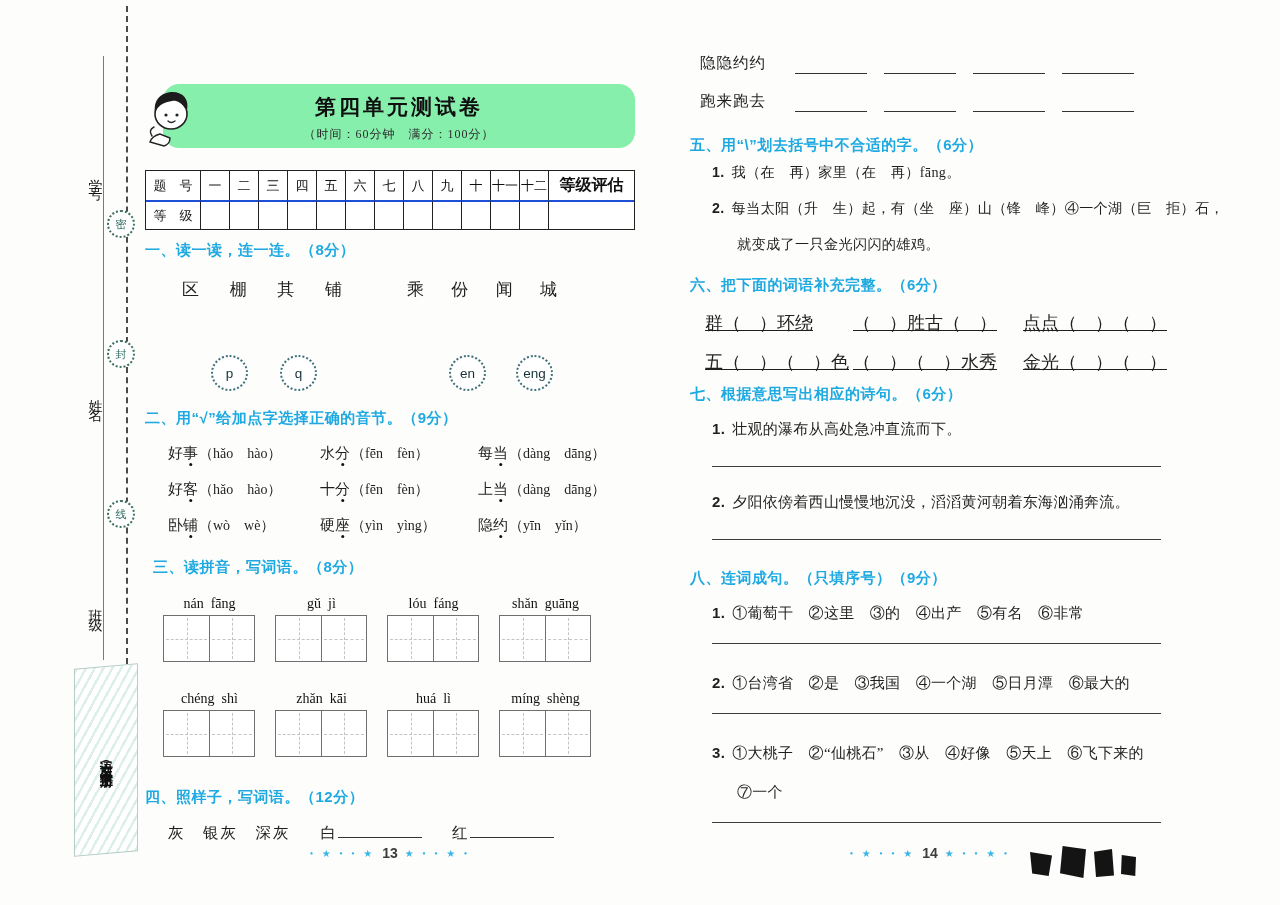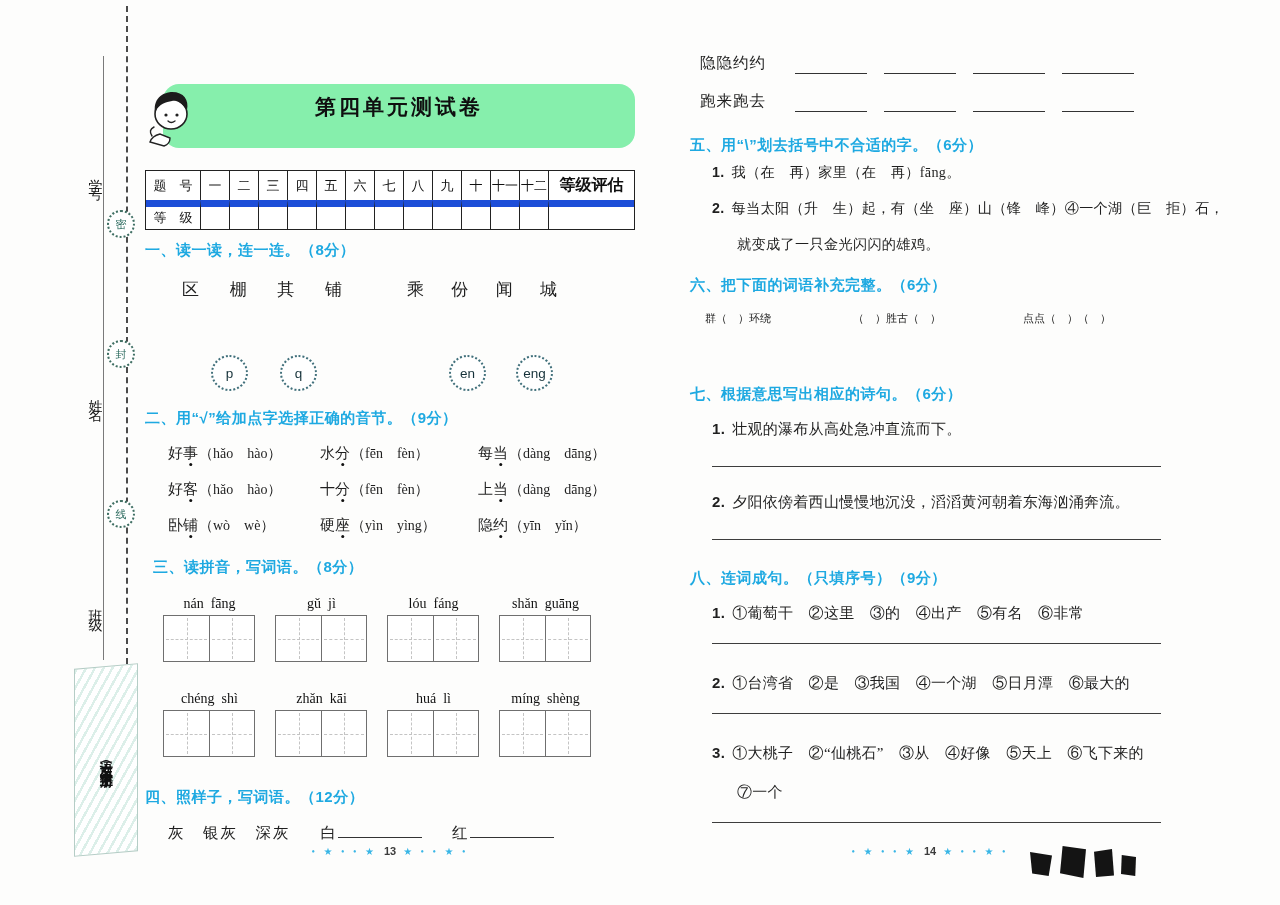--- a/index.html
+++ b/index.html
@@ -50,21 +50,21 @@
   #paper-subtitle { font-size:12px; color:#2b2b2b; margin-top:5px; letter-spacing:1px; }
   #mascot { left:140px; top:86px; }
 
   
   #score-table {
     left:145px; top:170px; display:grid;
     grid-template-columns:54px repeat(12,29px) 86px;
     border:1.5px solid #222; background:#fff;
   }
   .st-cell {
-    border-left:1px solid #222; border-top:7px solid #1d4ed8;
+    border-left:1px solid #222; border-top:2px solid #1d4ed8;
     height:29px; display:flex; align-items:center; justify-content:center;
     font-size:13px; color:#111;
   }
   .st-cell:nth-child(-n+14) { border-top:none; }
   .st-cell:nth-child(1), .st-cell:nth-child(15) { border-left:none; }
   .st-cell.small { font-size:16px; font-weight:700; }
 
   
   .heading {
     color:#1ea9e1; font-weight:700; font-size:15px; letter-spacing:0.5px;
@@ -118,41 +118,41 @@
   #s4-line { left:168px; top:822px; font-size:15.5px; letter-spacing:2px; white-space:nowrap; }
   .s4-stem { margin-left:30px; }
   .blank { display:inline-block; border-bottom:1px solid #333; height:16px; }
 
   
   .page-footer { top:845px; display:flex; align-items:center; justify-content:center; width:190px; }
   #footer-left  { left:295px; }
   #footer-right { left:835px; }
   .stars { color:#38b6e6; font-size:10px; letter-spacing:3px; white-space:pre; }
   .page-num {
-    color:#3c3c3c; font-weight:700; font-size:11px; margin:0 7px;
+    color:#3c3c3c; font-weight:700; font-size:14px; margin:0 7px;
     font-family:"Liberation Sans","DejaVu Sans",sans-serif;
   }
 
   
   #cont-rows { left:700px; top:50px; }
   .cont-row { display:flex; align-items:flex-end; margin-bottom:14px; font-size:15.5px; height:24px; }
   .cont-label { letter-spacing:1px; margin-right:12px; }
   .cont-blank { width:72px; margin-left:17px; height:18px; }
 
   #s5-items { left:712px; top:163px; width:480px; font-size:14px; }
   #s6-rows  { left:705px; top:311px; }
   #s7-items { left:712px; top:420px; width:452px; }
   #s8-items { left:712px; top:604px; width:452px; }
 
   .q-line { margin-bottom:17px; font-size:15px; display:flex; align-items:baseline; letter-spacing:0.3px; white-space:nowrap; }
   #s5-items .q-line { font-size:14.2px; }
   .q-cont { padding-left:25px; }
   .q-no { font-weight:700; margin-right:7px; font-family:"Liberation Sans","DejaVu Sans",sans-serif; }
 
-  .s6-row { display:grid; grid-template-columns:148px 170px auto; margin-bottom:15px; font-size:11px; white-space:nowrap; }
+  .s6-row { display:grid; grid-template-columns:148px 170px auto; margin-bottom:15px; font-size:18px; white-space:nowrap;text-decoration:underline; }
 
   #s7-items .q-line { margin-bottom:27px; }
   .answer-line { border-bottom:1px solid #3d3d3d; height:1px; width:449px; }
   #s7-items .answer-line { margin-bottom:26px; }
   #s8-items .q-line { margin-bottom:20px; }
   #s8-items .answer-line { margin-bottom:30px; }
 
   
   #scan-artifact { left:1030px; top:842px; width:110px; height:40px; }
   .wm { position:absolute; background:#141414; }
@@ -173,20 +173,21 @@
   <div class="abs rail-label" id="rail-class">班级</div>
   <div class="abs seal" id="seal-0">密</div>
   <div class="abs seal" id="seal-1">封</div>
   <div class="abs seal" id="seal-2">线</div>
   <div class="abs" id="book-label">
     <span>语文（二年级上册）</span>
   </div>
 
   <div class="abs" id="header-box">
     <div class="sans" id="paper-title">第四单元测试卷</div>
+    <div id="paper-subtitle">（时间：60分钟　满分：100分）</div>
   </div>
   <svg class="abs" id="mascot" width="58" height="64" viewBox="0 0 58 64">
     <path d="M15 26 C13 10 26 6 32 6 C44 6 49 14 47 24 C42 15 36 13 32 14 C26 15 18 18 15 26 Z" fill="#1c1c1c"></path>
     <ellipse cx="31" cy="28" rx="16" ry="15" fill="#ffffff" stroke="#222" stroke-width="1.6"></ellipse>
     <path d="M16 25 C16 13 26 9 32 9 C42 9 47 16 46 23 C41 16 36 14 32 15 C26 16 19 18 16 25 Z" fill="#1c1c1c"></path>
     <circle cx="26" cy="29" r="1.6" fill="#222"></circle>
     <circle cx="37" cy="29" r="1.6" fill="#222"></circle>
     <path d="M28 35 Q31 38 35 35" stroke="#222" stroke-width="1.3" fill="none" stroke-linecap="round"></path>
     <path d="M20 48 q-8 2 -10 8 l14 4 q6 -2 6 -8 z" fill="#ffffff" stroke="#222" stroke-width="1.4"></path>
     <path d="M12 50 q-4 -6 2 -9" stroke="#222" stroke-width="1.4" fill="none" stroke-linecap="round"></path>
@@ -361,20 +362,25 @@
       </div>
     </div>
 
   <div class="abs heading" id="s6-h">六、把下面的词语补充完整。（6分）</div>
   <div class="abs" id="s6-rows">
       <div class="s6-row">
         <span>群（　）环绕</span>
         <span>（　）胜古（　）</span>
         <span>点点（　）（　）</span>
       </div>
+      <div class="s6-row">
+        <span>五（　）（　）色</span>
+        <span>（　）（　）水秀</span>
+        <span>金光（　）（　）</span>
+      </div>
     </div>
 
   <div class="abs heading" id="s7-h">七、根据意思写出相应的诗句。（6分）</div>
   <div class="abs" id="s7-items">
       <div class="q-line">
         <span class="q-no">1.</span>
         <span>壮观的瀑布从高处急冲直流而下。</span>
       </div>
       <div class="answer-line"></div>
       <div class="q-line">

